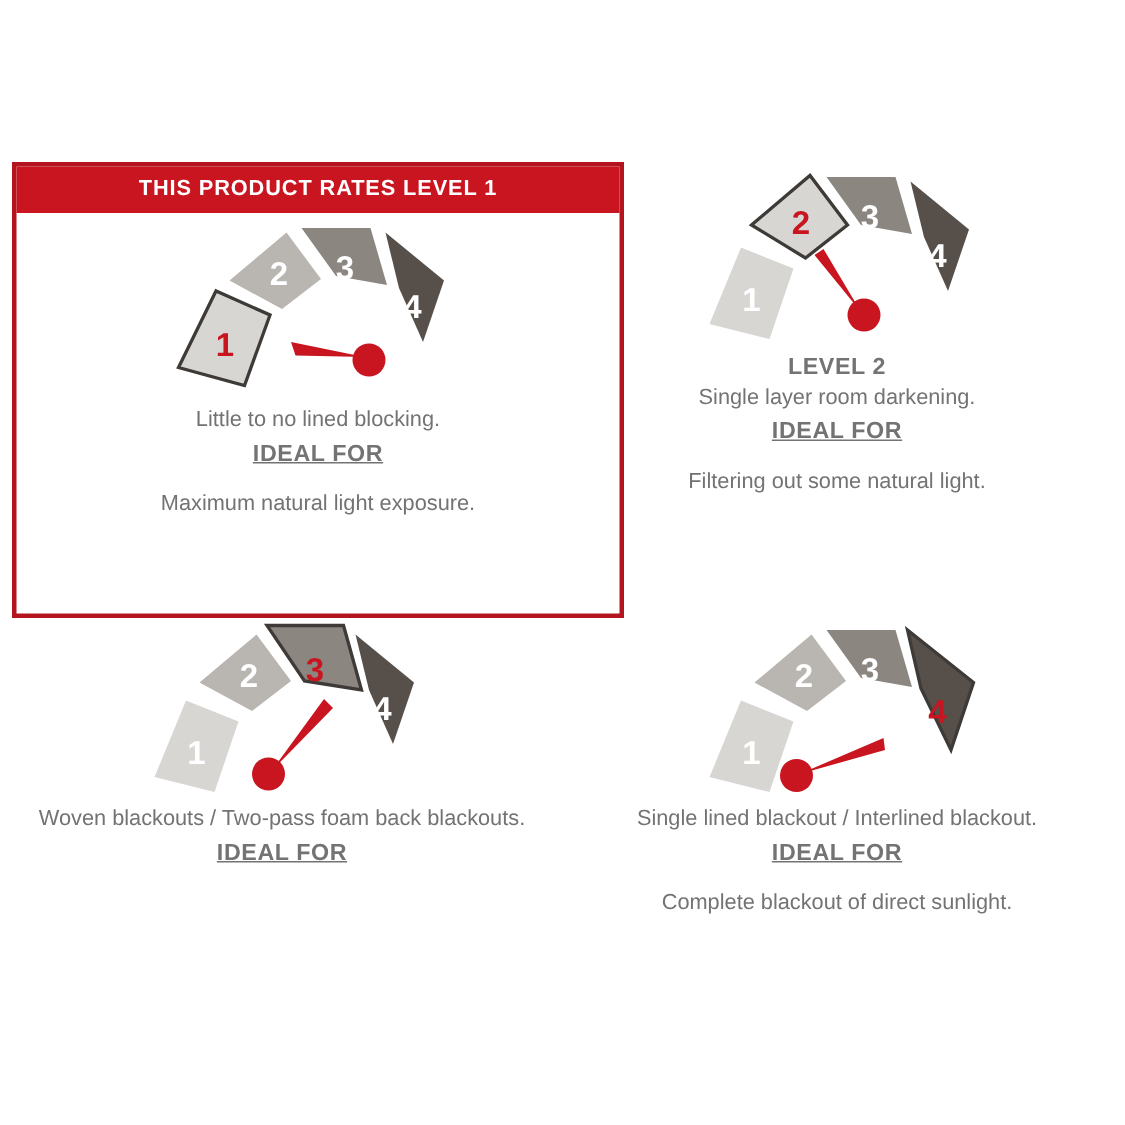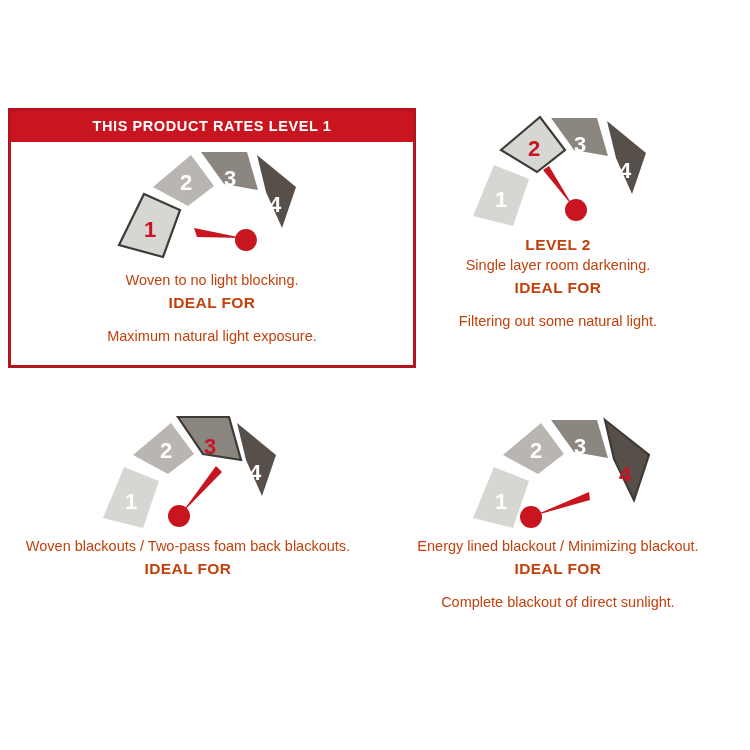--- a/index.html
+++ b/index.html
@@ -29,21 +29,21 @@
   #panel-0 { left: 8px;   top: 108px; }
   #panel-1 { left: 378px; top: 108px; }
   #panel-2 { left: 8px;   top: 410px; }
   #panel-3 { left: 378px; top: 410px; }
 
   
   .panel.highlight {
     border: 3px solid #b3141d;
     box-sizing: border-box;
     width: 408px;
-    height: 260px;
+    height: 304px;
     left: 8px;
     top: 108px;
     background: #ffffff;
   }
   .banner {
     background: #c8151f;
     color: #ffffff;
     font-size: 14.5px;
     font-weight: bold;
     letter-spacing: 0.6px;
@@ -59,38 +59,39 @@
   }
   .gauge {
     display: block;
     margin: 0 auto;
   }
 
   
   .caption {
     text-align: center;
     font-family: "Liberation Sans", sans-serif;
-    color: #c2410c;
+    color: #737373;
   }
   .cap-title {
     font-size: 15.5px;
     font-weight: bold;
     letter-spacing: 0.4px;
     margin: 0 0 3px 0;
   }
   .cap-desc {
     font-size: 14.5px;
     margin: 0 0 6px 0;
     white-space: nowrap;
   }
   .cap-ideal {
     font-size: 15.5px;
     font-weight: bold;
     letter-spacing: 0.4px;
     margin: 0 0 3px 0;
+    text-decoration: underline;
   }
   .cap-ideal-desc {
     font-size: 14.5px;
     margin: 16px;
     white-space: nowrap;
   }
   .panel.highlight .caption { padding-top: 2px; }
 </style>
 </head>
 <body>
@@ -124,21 +125,21 @@
         </g>
 
         <g>
           <polygon points="196,96 147,86 150,95" fill="#c8151f"></polygon>
           <circle cx="199" cy="98" r="11" fill="#c8151f"></circle>
         </g>
       </svg>
     </div>
 
     <div class="caption">
-      <p class="cap-desc">Woven to no light blocking.</p>
+      <p class="cap-desc">Little to no lined blocking.</p>
       <p class="cap-ideal">IDEAL FOR</p>
       <p class="cap-ideal-desc">Maximum natural light exposure.</p>
     </div>
   </div>
 
   <div class="panel" id="panel-1">
     <div class="gauge-wrap">
       <svg class="gauge" width="330" height="120" viewBox="0 0 330 120">
         <g>
           <path d="M 80 108 L 101 57 L 136 71 L 120 118 Z" fill="#d8d6d3"></path>
@@ -223,19 +224,19 @@
           <text x="232" y="72" font-family="Liberation Sans, sans-serif" font-size="22" font-weight="bold" fill="#c8151f" text-anchor="middle">4</text>
         </g>
         <g>
           <polygon points="140,106 196,82 197,90" fill="#c8151f"></polygon>
           <circle cx="138" cy="107" r="11" fill="#c8151f"></circle>
         </g>
       </svg>
     </div>
 
     <div class="caption">
-      <p class="cap-desc">Energy lined blackout / Minimizing blackout.</p>
+      <p class="cap-desc">Single lined blackout / Interlined blackout.</p>
       <p class="cap-ideal">IDEAL FOR</p>
       <p class="cap-ideal-desc">Complete blackout of direct sunlight.</p>
     </div>
   </div>
 
 </div>
 
 </body></html>

